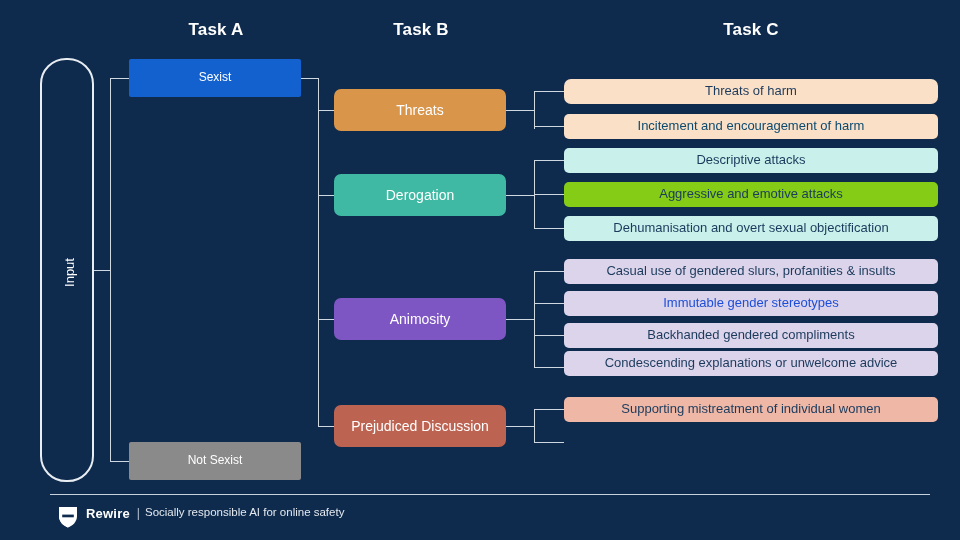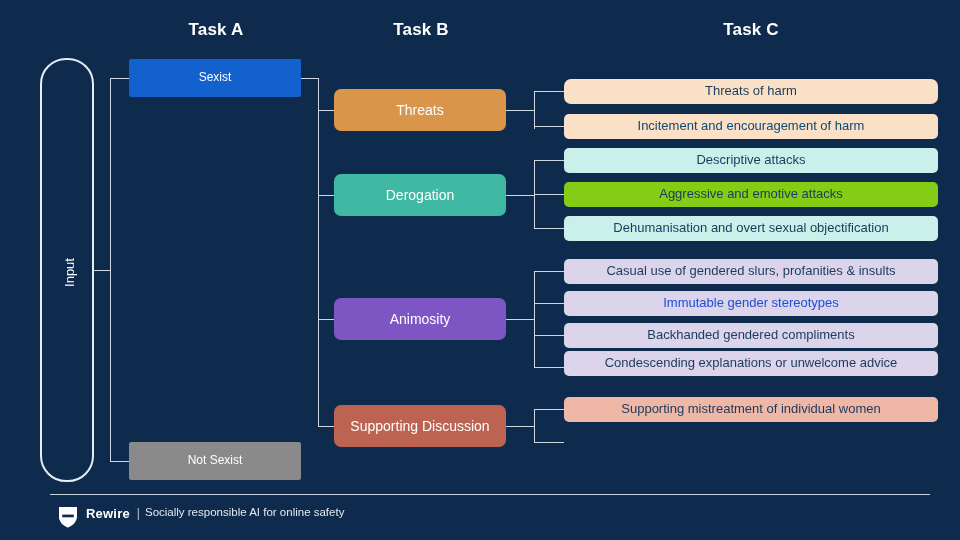--- a/index.html
+++ b/index.html
@@ -206,21 +206,21 @@
   <div class="node node-b" id="node-b-0" style="top: 89px; background: rgb(217, 149, 74); color: rgb(255, 255, 255);">
     <span>Threats</span>
   </div>
   <div class="node node-b" id="node-b-1" style="top: 174px; background: rgb(63, 185, 163); color: rgb(255, 255, 255);">
     <span>Derogation</span>
   </div>
   <div class="node node-b" id="node-b-2" style="top: 298px; background: rgb(125, 86, 196); color: rgb(255, 255, 255);">
     <span>Animosity</span>
   </div>
   <div class="node node-b" id="node-b-3" style="top: 405px; background: rgb(189, 99, 82); color: rgb(255, 255, 255);">
-    <span>Supporting Discussion</span>
+    <span>Prejudiced Discussion</span>
   </div>
 
   <div class="node node-c" id="node-c-0" style="top: 79px; background: rgb(251, 224, 200); color: rgb(27, 58, 92); border-radius: 7px;">
     <span>Threats of harm</span>
   </div>
   <div class="node node-c" id="node-c-1" style="top: 114px; background: rgb(251, 224, 200); color: #0c4a6e;">
     <span>Incitement and encouragement of harm</span>
   </div>
   <div class="node node-c" id="node-c-2" style="top: 148px; background: rgb(201, 240, 234); color: rgb(27, 58, 92);">
     <span>Descriptive attacks</span>

